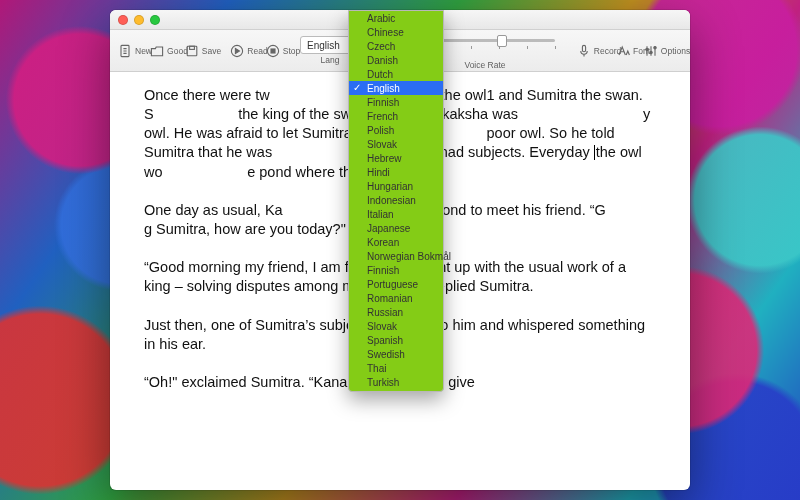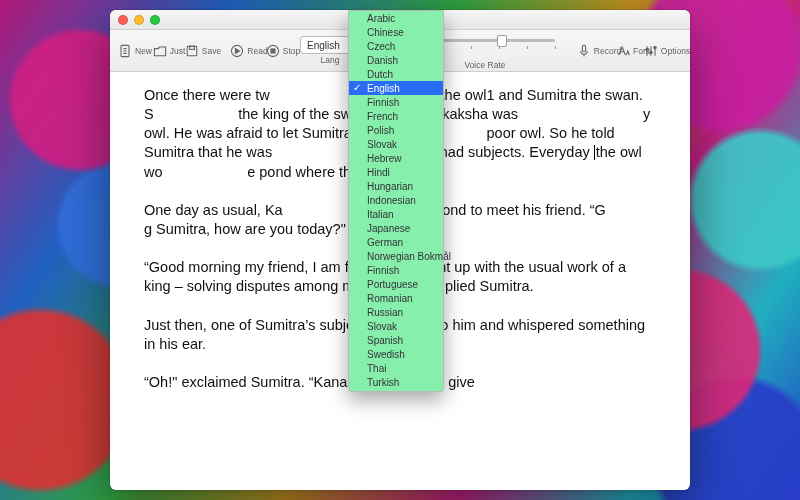--- a/index.html
+++ b/index.html
@@ -119,21 +119,21 @@
   }
   .caret {
     display:inline-block; width:1px; height:15px; background:#000; vertical-align:text-bottom;
     margin:0 0.5px;
   }
   .dropdown {
     position:absolute;
     left: 238px;
     top: 0px;
     width: 96px;
-    background:#86efac;
+    background:#84cc16;
     border:1px solid #b8b8b8;
     border-radius:0 0 4px 4px;
     box-shadow: 0 8px 20px rgba(0,0,0,0.35);
     font-size: 10px;
     color:#333;
     z-index: 50;
     padding-bottom:2px;
   }
   .dropdown .item {
     padding: 1.5px 8px 1.5px 18px;
@@ -172,21 +172,21 @@
           </svg>
         </span>
       <span class="lbl">New</span>
     </div>
     <div class="tb-btn">
       <span class="ico">
           <svg viewBox="0 0 20 20">
             <path d="M3 7h5l1-2h8v11H3z"></path>
           </svg>
         </span>
-      <span class="lbl">Just</span>
+      <span class="lbl">Good</span>
     </div>
     <div class="tb-btn">
       <span class="ico">
           <svg viewBox="0 0 20 20">
             <rect x="4" y="4" width="12" height="12" rx="1"></rect>
             <rect x="7" y="4" width="6" height="4"></rect>
           </svg>
         </span>
       <span class="lbl">Save</span>
     </div>
@@ -289,21 +289,21 @@
       <div class="item">Finnish</div>
       <div class="item">French</div>
       <div class="item">Polish</div>
       <div class="item">Slovak</div>
       <div class="item">Hebrew</div>
       <div class="item">Hindi</div>
       <div class="item">Hungarian</div>
       <div class="item">Indonesian</div>
       <div class="item">Italian</div>
       <div class="item">Japanese</div>
-      <div class="item">German</div>
+      <div class="item">Korean</div>
       <div class="item">Norwegian Bokmål</div>
       <div class="item">Finnish</div>
       <div class="item">Portuguese</div>
       <div class="item">Romanian</div>
       <div class="item">Russian</div>
       <div class="item">Slovak</div>
       <div class="item">Spanish</div>
       <div class="item">Swedish</div>
       <div class="item">Thai</div>
       <div class="item">Turkish</div>

